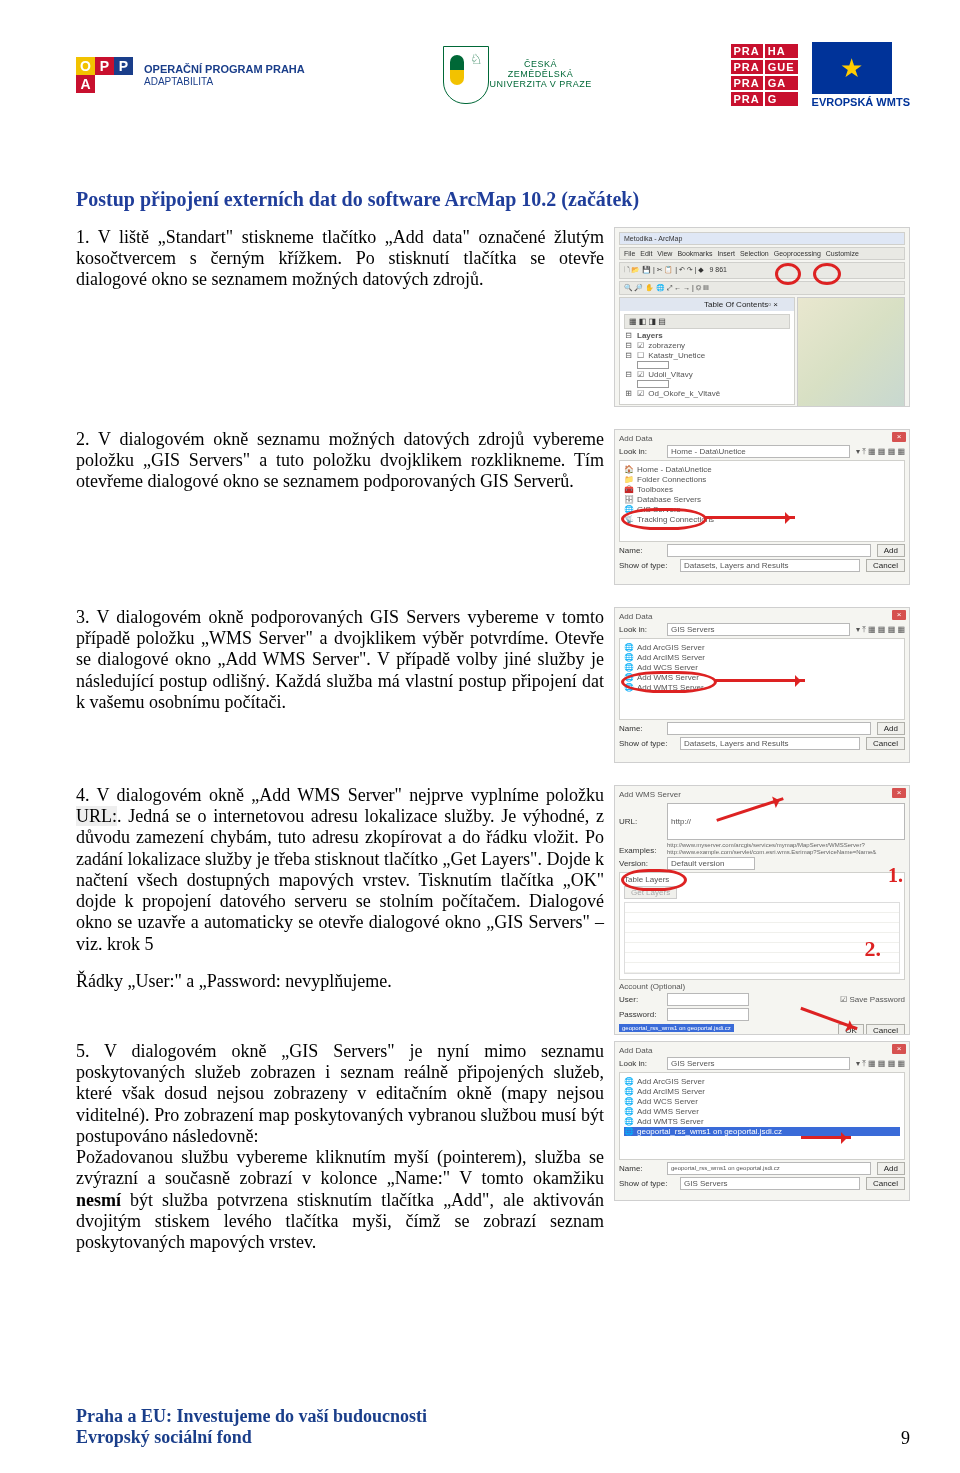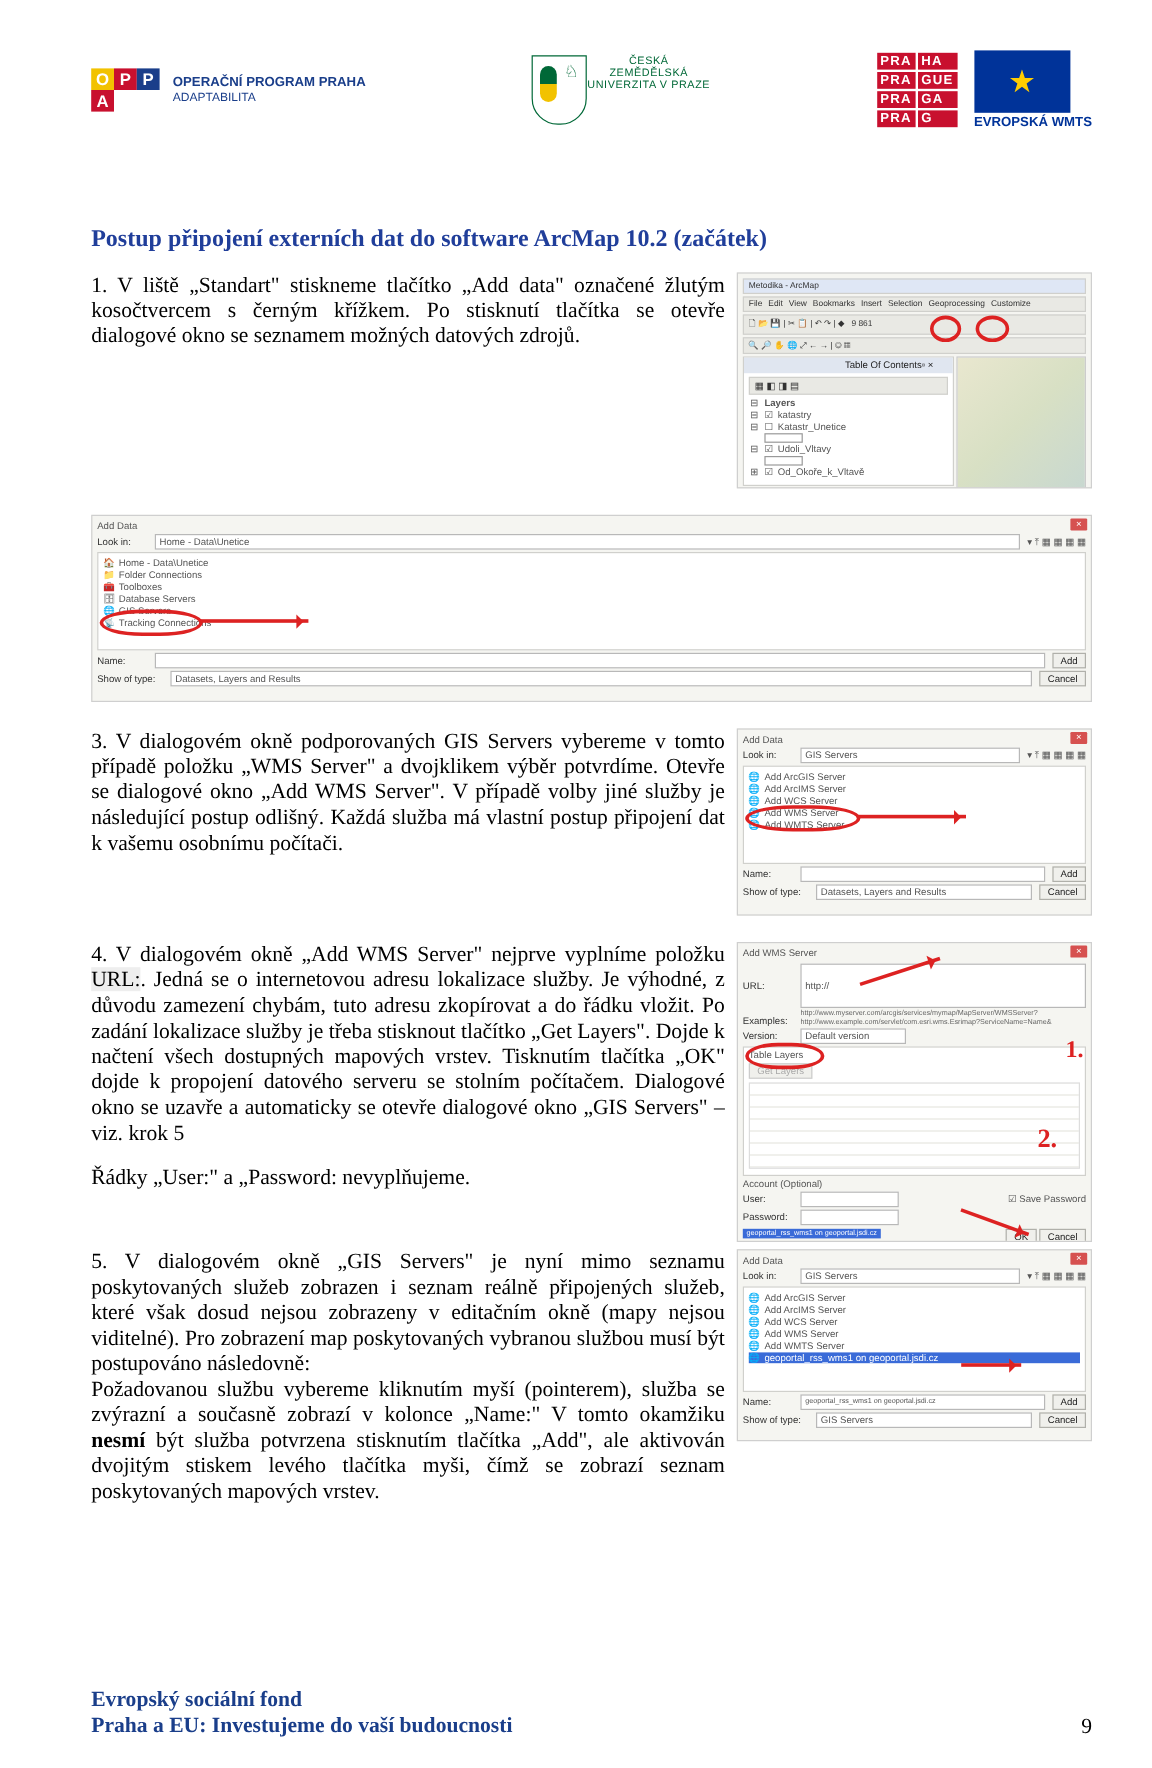--- a/index.html
+++ b/index.html
@@ -7,21 +7,21 @@
 
   
   .header { display: flex; align-items: center; justify-content: space-between; height: 110px; margin-bottom: 10px; }
   .logo-block { display: flex; align-items: center; gap: 10px; }
   .opp { display: flex; flex-direction: column; width: 58px; }
   .opp .row { display: flex; height: 18px; }
   .opp .sq { width: 19px; height: 18px; display: flex; align-items: center; justify-content: center; font-family: Arial, sans-serif; font-weight: 700; font-size: 14px; color: #fff; }
   .opp-text { font-family: Arial, sans-serif; color: #1a3e8a; font-size: 11px; font-weight: 700; line-height: 1.1; }
   .opp-text .sub { font-weight: 400; font-size: 10px; }
 
-  .czu { display: flex; align-items: flex-start; gap: 0; }
+  .czu { display: flex; align-items: center; gap: 0; }
   .czu-shield { width: 44px; height: 56px; border: 1px solid #006837; border-bottom-left-radius: 22px; border-bottom-right-radius: 22px; position: relative; }
   .czu-shield::before { content: ""; position: absolute; left: 6px; top: 8px; width: 14px; height: 30px; background: linear-gradient(#006837 50%, #f2c200 50%); border-radius: 7px; }
   .czu-shield::after { content: "♘"; position: absolute; right: 6px; top: 4px; font-size: 14px; color: #006837; }
   .czu-text { font-family: Arial, sans-serif; font-size: 9px; color: #006837; line-height: 1.1; text-align: center; letter-spacing: 0.5px; }
 
   .prah-eu { display: flex; align-items: center; gap: 14px; }
   .prah { display: grid; grid-template-columns: auto auto; gap: 2px; }
   .prah span { background: #c8102e; color: #fff; font-family: Arial, sans-serif; font-weight: 700; font-size: 11px; padding: 1px 3px; letter-spacing: 1px; }
   .eu { text-align: center; }
   .eu-flag { width: 80px; height: 52px; background: #003399; display: flex; align-items: center; justify-content: center; font-size: 26px; color: #ffcc00; }
@@ -143,21 +143,21 @@
                 <span>▫ ×</span>
               </div>
             <div class="bar" style="font-size:8px">▦ ◧ ◨ ▤</div>
             <div class="row">
                 <span class="glyph">⊟</span>
                 <span style="font-weight:700">Layers</span>
               </div>
             <div class="row">
                 <span class="glyph">⊟</span>
                 <span>☑</span>
-                <span>katastry</span>
+                <span>zobrazeny</span>
               </div>
             <div class="row">
                 <span class="glyph">⊟</span>
                 <span>☐</span>
                 <span>Katastr_Unetice</span>
               </div>
             <div class="row">
                 <span class="glyph"></span>
                 <span style="width:30px;height:6px;border:1px solid #999;display:inline-block"></span>
               </div>
@@ -178,20 +178,21 @@
           </div>
           <div style="flex:1;background:linear-gradient(135deg,#e9e7cf,#d8e0c4,#c8d8d0);border:1px solid #ccc"></div>
         </div>
         <div class="red-circle" style="top:35px;left:160px;width:20px;height:16px"></div>
         <div class="red-circle" style="top:35px;left:198px;width:22px;height:16px"></div>
       </div>
     </div>
   </div>
 
   <div class="section" style="margin-top:22px">
+    <div class="text-col">2. V dialogovém okně seznamu možných datových zdrojů vybereme položku „GIS Servers" a tuto položku dvojklikem rozklikneme. Tím otevřeme dialogové okno se seznamem podporovaných GIS Serverů.</div>
     <div class="img-col">
       <div class="shot" style="height:156px">
         <div class="xbtn">×</div>
         <div class="title-small panel" style="border:none;background:transparent;margin:0 0 2px 0;padding:0"><span>Add Data</span></div>
         <div class="field-row">
             <label>Look in:</label>
             <div class="inp" style="padding:0 3px;line-height:11px">Home - Data\Unetice</div>
             <span>▾ ⤒ ▦ ▦ ▦ ▦</span>
           </div>
         <div class="panel" style="height:74px">
@@ -387,19 +388,19 @@
             <div class="inp" style="padding:0 3px;line-height:11px">GIS Servers</div>
             <span class="btn">Cancel</span>
           </div>
         <div class="red-arrow" style="top:94px;left:186px;width:50px"></div>
       </div>
     </div>
   </div>
 
   <div class="footer">
     <div class="footer-left">
+      <div>Praha a EU: Investujeme do vaší budoucnosti</div>
       <div>Evropský sociální fond</div>
-      <div>Praha a EU: Investujeme do vaší budoucnosti</div>
     </div>
     <div>9</div>
   </div>
 
 </div>
 
 </body></html>

